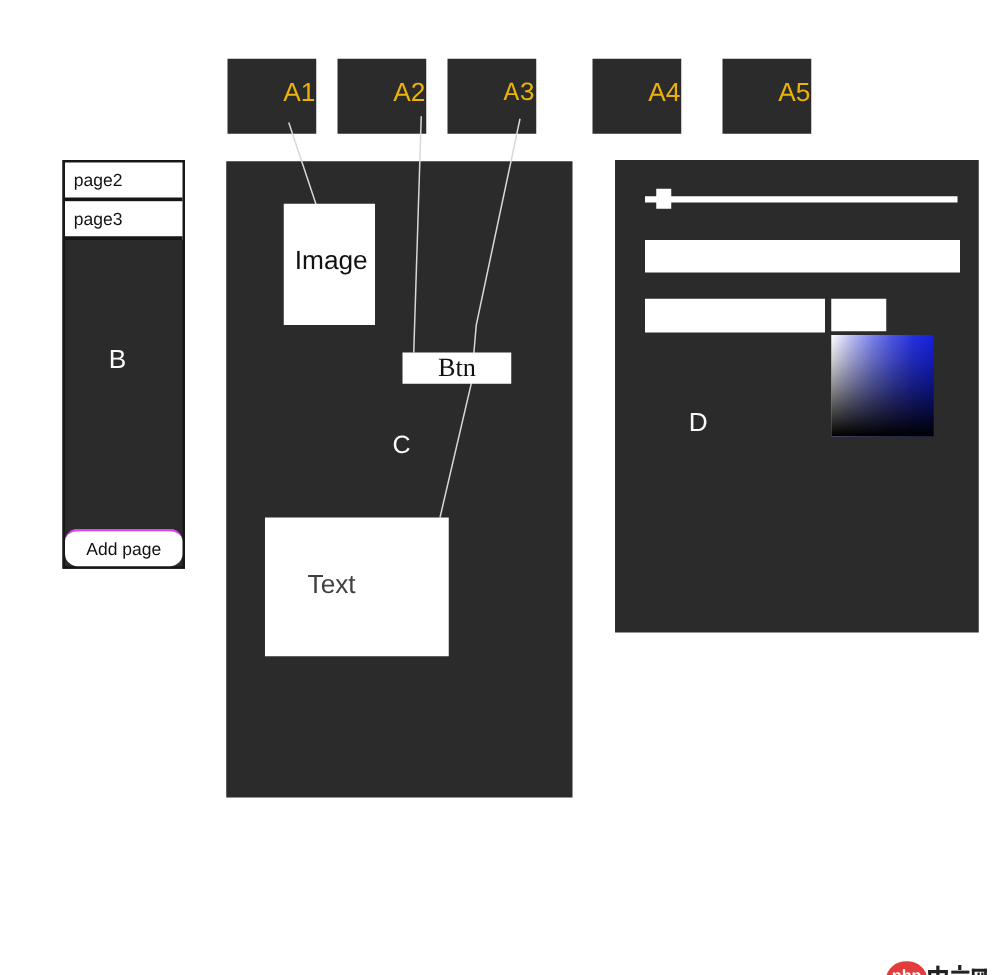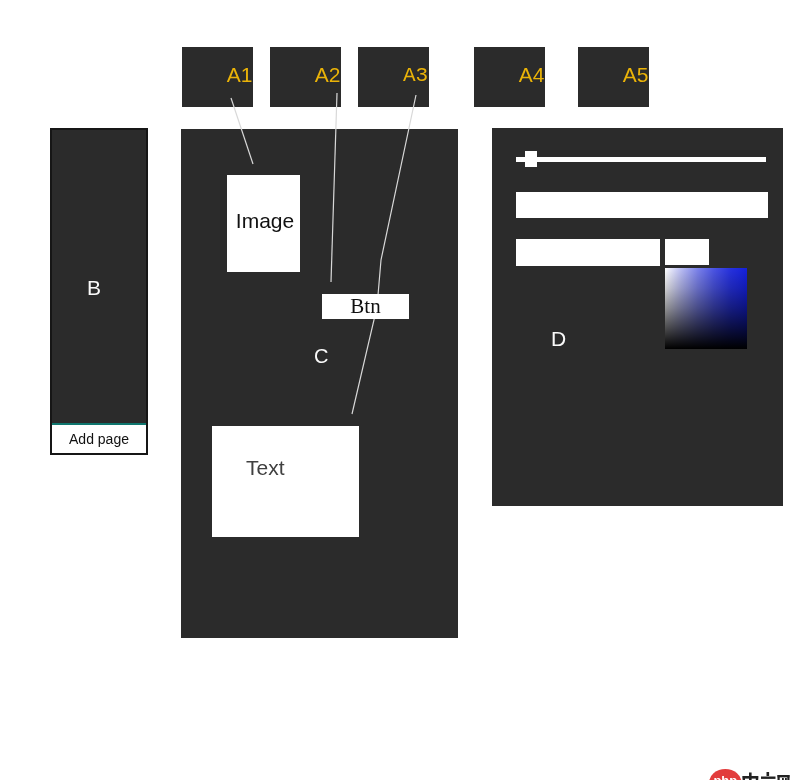--- a/index.html
+++ b/index.html
@@ -3,41 +3,43 @@
 <meta charset="utf-8">
 <style>
   html,body{margin:0;padding:0;}
   body{width:800px;height:780px;background:#fff;position:relative;overflow:hidden;
        font-family:"Liberation Sans", sans-serif;}
   .dk{background:#2b2b2b;position:absolute;}
   .abox{width:71px;height:60px;top:47px;color:#eab308;font-size:21px;
         display:flex;align-items:center;justify-content:center;
         box-sizing:border-box;padding-bottom:4px;padding-left:44px;}
   .wbox{position:absolute;background:#fff;color:#111;
-        display:flex;align-items:center;justify-content:center;margin-top:12px;}
+        display:flex;align-items:center;justify-content:center;}
 </style>
 </head>
 <body>
 
 <div class="dk abox" style="left:182px;">A1</div>
 
 <div class="dk abox" style="left:270px;">A2</div>
 
 <div class="dk abox" style="left:358px;font-family:Liberation Mono, monospace;">A3</div>
 
 <div class="dk abox" style="left:446px;margin-left:28px;">A4</div>
 
 <div class="dk abox" style="left:534px;margin-left:44px;">A5</div>
 
 <div style="position:absolute;left:50px;top:128px;width:94px;height:323px;background:#2b2b2b;border:2px solid #161616;">
 
 
+  <div style="height:28px;background:#fff;border-bottom:3px solid #161616;font-size:14px;line-height:28px;padding-left:7px;color:#111;">page2</div>
 
+  <div style="height:28px;background:#fff;border-bottom:3px solid #161616;font-size:14px;line-height:28px;padding-left:7px;color:#111;">page3</div>
 
-  <div style="position:absolute;left:0;bottom:0;width:94px;height:28px;background:#fff;border-top:2px solid #0f766e;font-size:14px;line-height:28px;text-align:center;color:#111;">Add page</div>
+  <div style="position:absolute;left:0;bottom:0;width:94px;height:28px;background:#fff;border-top:2px solid #d946ef;font-size:14px;line-height:28px;text-align:center;color:#111;border-radius:10px;">Add page</div>
 </div>
 
 <div style="position:absolute;left:87px;top:277px;color:#fafafa;font-size:21px;line-height:21px;">B</div>
 
 <div class="dk" style="left:181px;top:129px;width:277px;height:509px;"></div>
 
 <svg style="position:absolute;left:0;top:0;" width="800" height="780" viewBox="0 0 800 780">
 
   <line x1="231" y1="98" x2="253" y2="164" stroke="#d8d8d8" stroke-width="1.2"></line>
 

